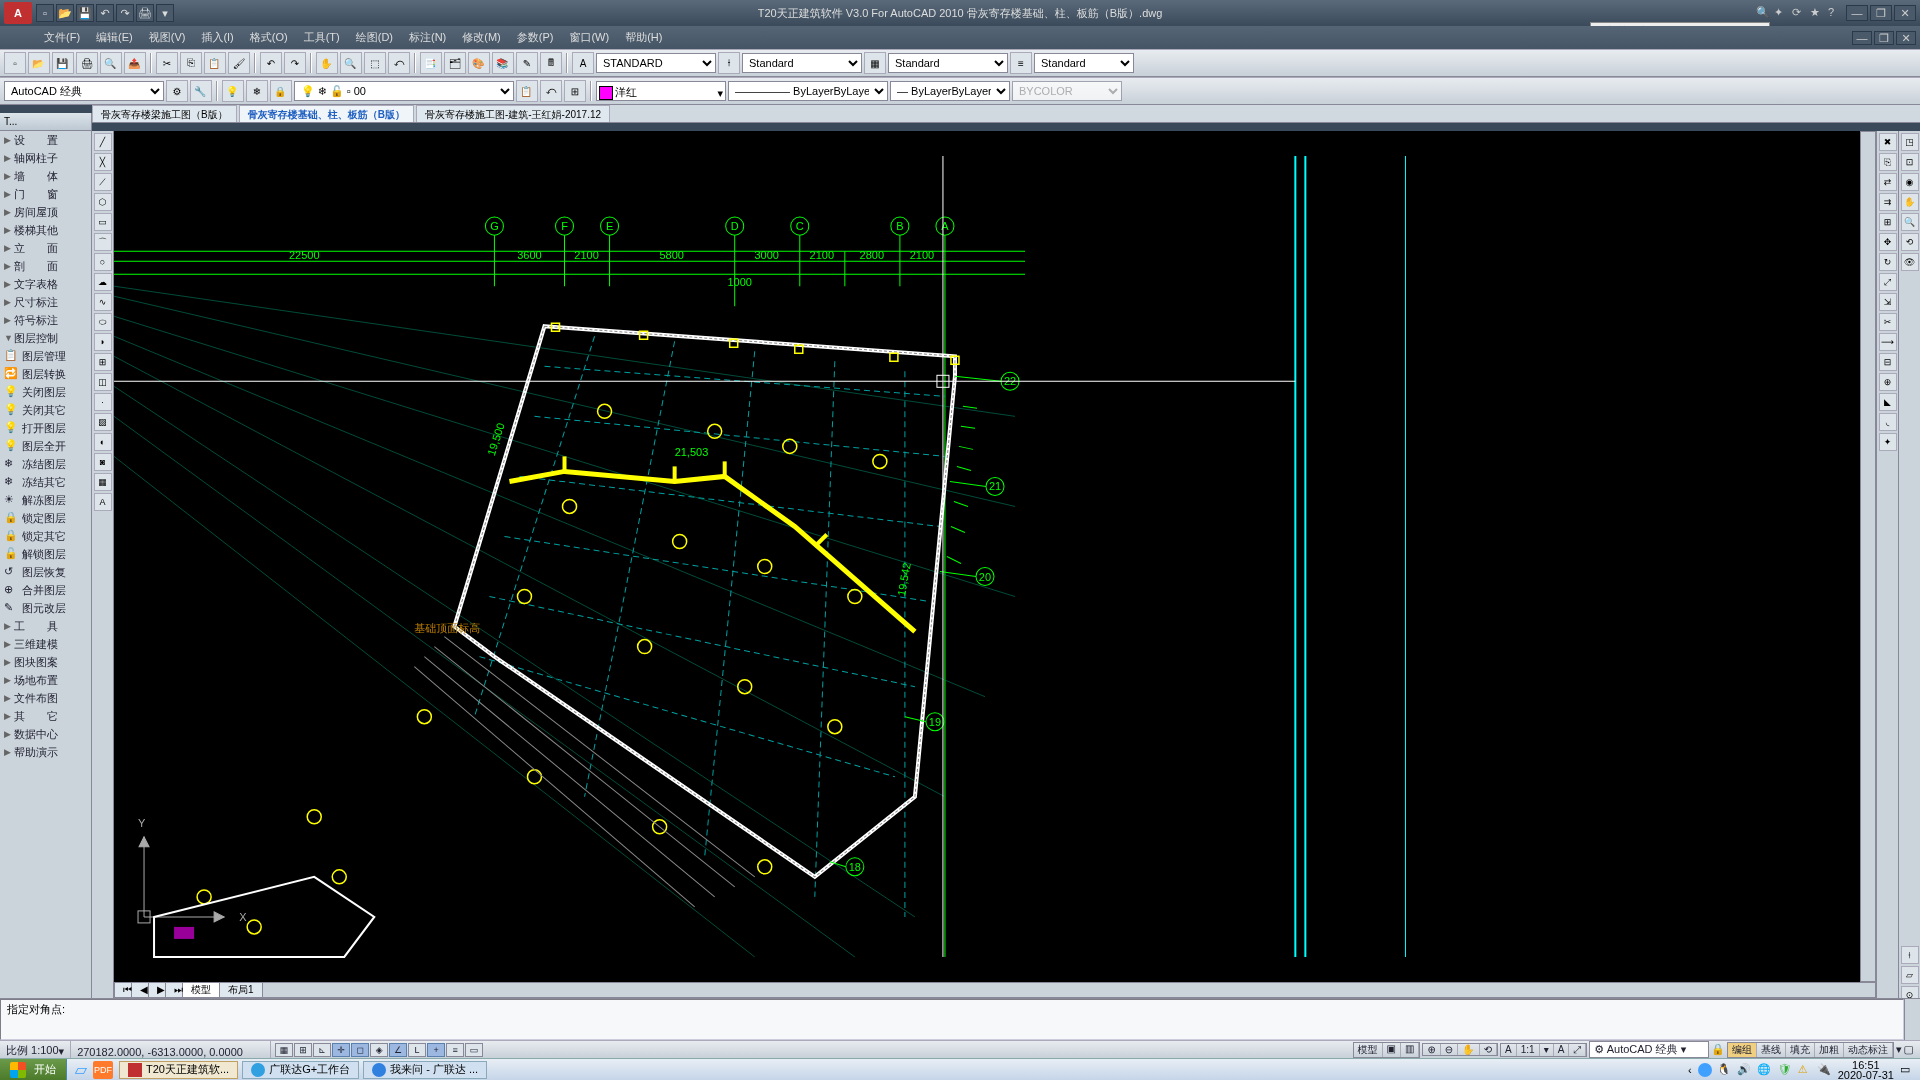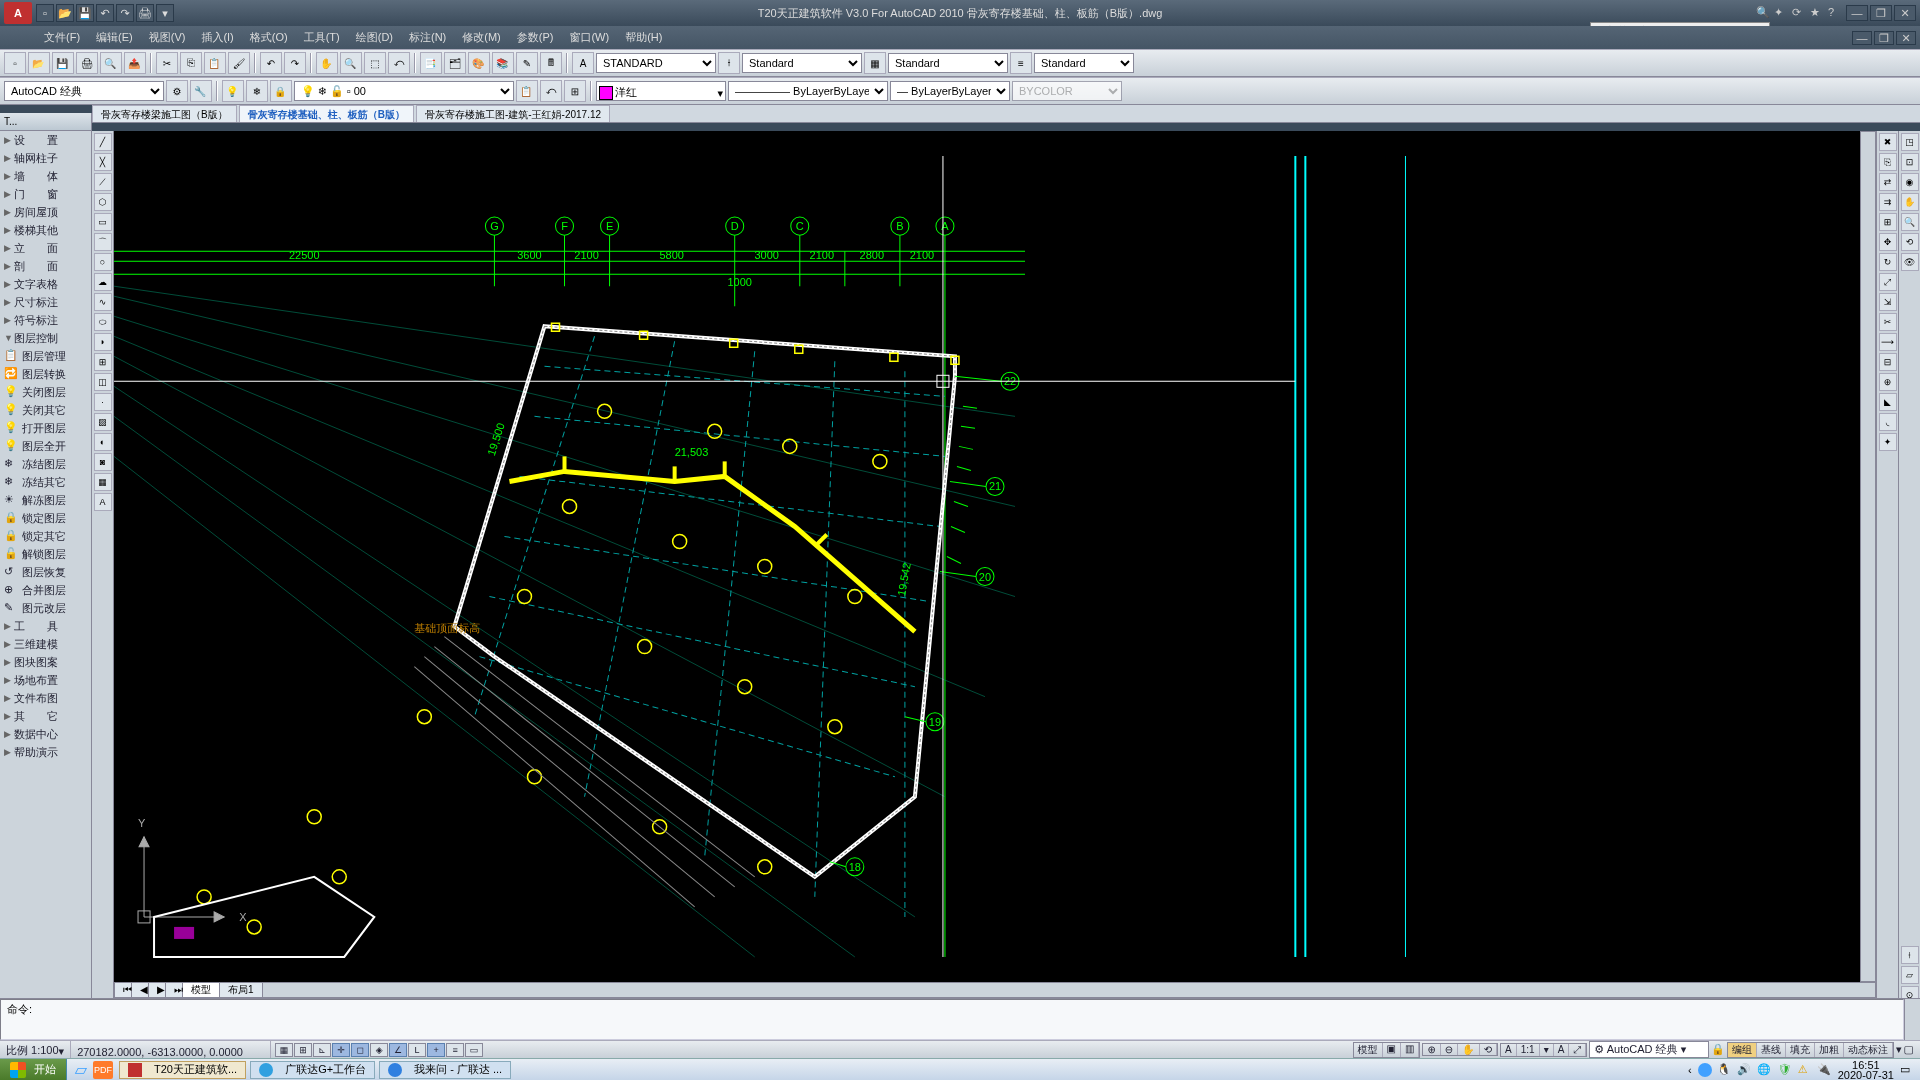--- a/index.html
+++ b/index.html
@@ -76,21 +76,21 @@
 .status .right { margin-left:auto; display:flex; align-items:center; gap:2px; padding-right:6px;}
 .status .right .grp { display:flex; border:1px solid #889;}
 .status .right .grp span { padding:0 4px; border-right:1px solid #aab; font-size:10px;}
 .status .right .wsp { width:120px; background:#fff; border:1px solid #889; padding:0 4px;}
 
 
 .taskbar { position:absolute; left:0; right:0; bottom:0; height:22px; background:linear-gradient(#e8eef5,#c5d5e8); border-top:1px solid #8aa; display:flex; align-items:center;}
 .taskbar .start { height:100%; padding:0 10px; background:linear-gradient(#6a9a4a,#4a7a2a); color:#fff; display:flex; align-items:center; gap:8px; border-right:1px solid #48a;}
 .taskbar .ql { display:flex; gap:2px; padding:0 4px;}
 .taskbar .ql span { width:20px;height:18px;border:1px solid transparent;display:flex;align-items:center;justify-content:center;}
-.taskbar .task { height:18px; padding:0 8px; margin:0 2px; background:#d0e0f0; border:1px solid #8ab; display:flex; align-items:center; gap:12px; font-size:11px;}
+.taskbar .task { height:18px; padding:0 8px; margin:0 2px; background:#d0e0f0; border:1px solid #8ab; display:flex; align-items:center; gap:4px; font-size:11px;}
 .taskbar .task.active { background:#f0e8d0; border-color:#c0a060;}
 .taskbar .tray { margin-left:auto; display:flex; align-items:center; gap:6px; padding-right:6px; font-size:10px;}
 .taskbar .tray .clock { text-align:center; line-height:10px;}
 .taskbar .tray .ic { width:14px;height:14px;}
 </style>
 </head>
 <body>
 
 <div class="titlebar">
   <div class="logo">A</div>
@@ -603,21 +603,21 @@
     <span class="nav">▶</span>
     <span class="nav">⏭</span>
     <span style="background:#fff">模型</span>
     <span>布局1</span>
   </div>
   <div style="flex:1;background:#dde4ea;border-left:1px solid #889"></div>
 </div>
 
 <div class="cmdwrap">
   <div class="hist">
-    <div><span>命令:</span></div>
+    <div>指定对角点:</div>
   </div>
   <div class="cmd-scroll-v"></div>
 </div>
 
 <div class="status">
   <div class="cell"><span>比例 1:100</span> ▾</div>
   <div class="cell" style="width:200px">270182.0000, -6313.0000, 0.0000</div>
   <div class="btns">
     <span>▦</span>
     <span>⊞</span>

